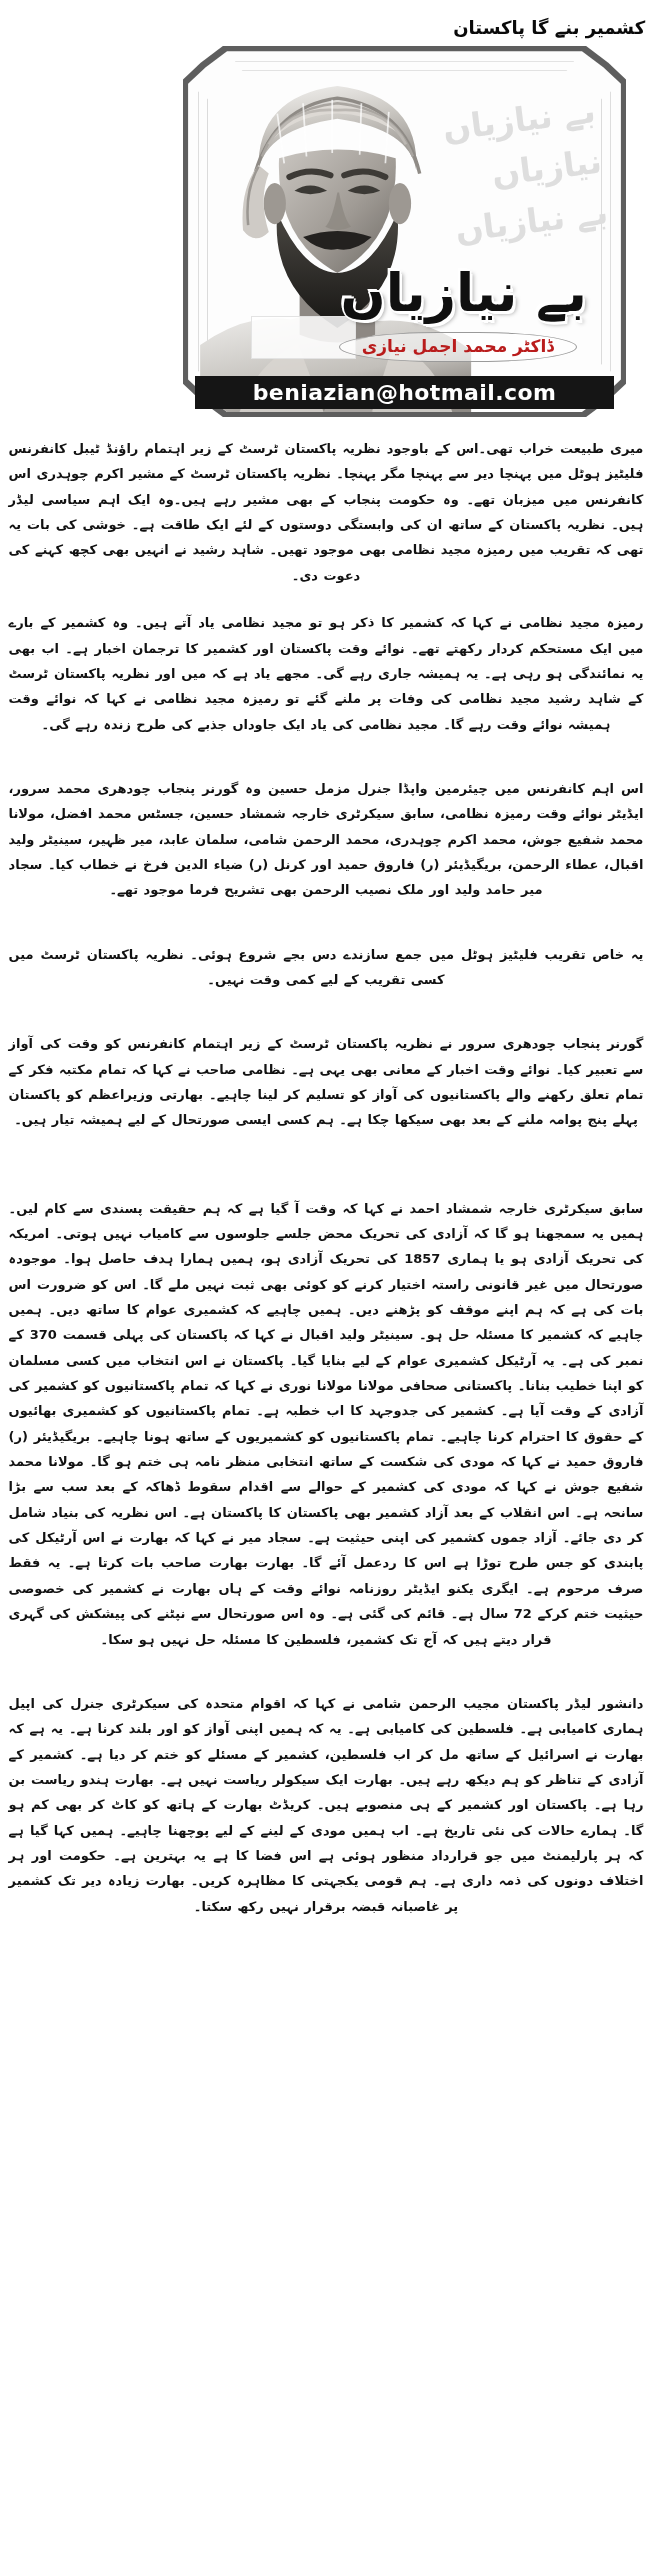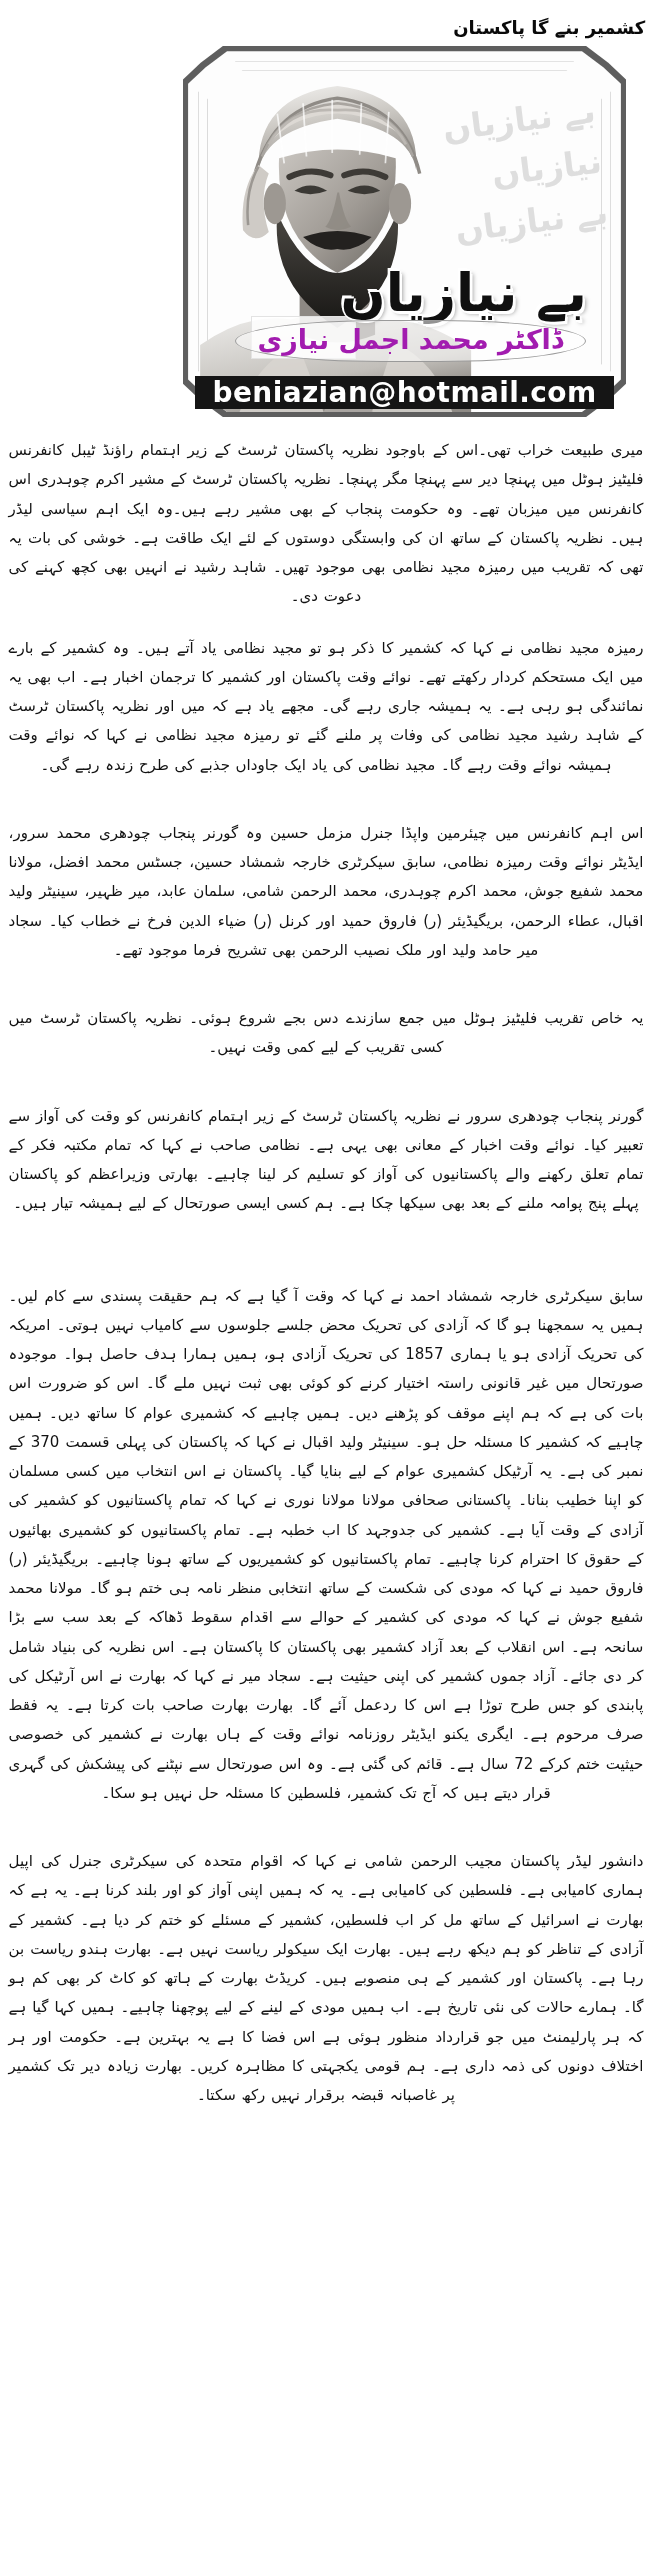--- a/index.html
+++ b/index.html
@@ -135,46 +135,46 @@
     text-shadow:
       1.7px 0 0 #ffffff, -1.7px 0 0 #ffffff,
       0 1.7px 0 #ffffff, 0 -1.7px 0 #ffffff,
       2.6px 2.6px 0 #ffffff, -2.6px -2.6px 0 #ffffff,
       3.4px 3.4px 4.3px rgba(0,0,0,.35);
     white-space: nowrap;
   }
   
   .mh-author {
     position: absolute;
-    right: 35px;
+    right: 44px;
     bottom: 50px;
-    font-size: 27px;
-    font-weight: 700;
-    color: #a21caf;
+    font-size: 17px;
+    font-weight: 700;
+    color: #b91c1c;
     line-height: 1.2;
     padding: 2.6px 22px 5.1px 22px;
     border: 1.7px solid #9a9a9a;
     border-radius: 50% / 60%;
     background: rgba(255,255,255,.55);
     white-space: nowrap;
   }
   
   .mh-email {
     position: absolute;
     left: 12px;
     right: 12px;
     bottom: 8.6px;
     height: 33px;
     background: #151515;
     color: #ffffff;
     display: flex;
     align-items: center;
     justify-content: center;
     font-family: "DejaVu Sans", "Liberation Sans", sans-serif;
-    font-size: 28px;
+    font-size: 22px;
     font-weight: 700;
     letter-spacing: 0.4px;
     direction: ltr;
   }
   
   .mh-artifact {
     position: absolute;
     left: 63px;
     bottom: 53px;
     width: 103px;
@@ -186,26 +186,26 @@
   
   .article {
     width: 652px;
     box-sizing: border-box;
     padding: 19px 8.6px 34px 8.6px;
   }
   .para {
     direction: rtl;
     text-align: justify;
     text-align-last: center;
-    font-size: 15px;
+    font-size: 13px;
     line-height: 1.95;
     color: #121212;
     margin: 0 0 22px 0;
     font-family: "DejaVu Sans", "Liberation Sans", sans-serif;
-    font-weight: 400;
+    font-weight: 700;
     word-spacing: 0.9px;
   }
   .para.gap-lg { margin-bottom: 39px; margin-top: 20px; }
   .para.gap-xl { margin-bottom: 63px; }
 </style>
 </head>
 <body>
 
 <div class="page-head">
   <div class="page-head-title">کشمیر بنے گا پاکستان</div>

